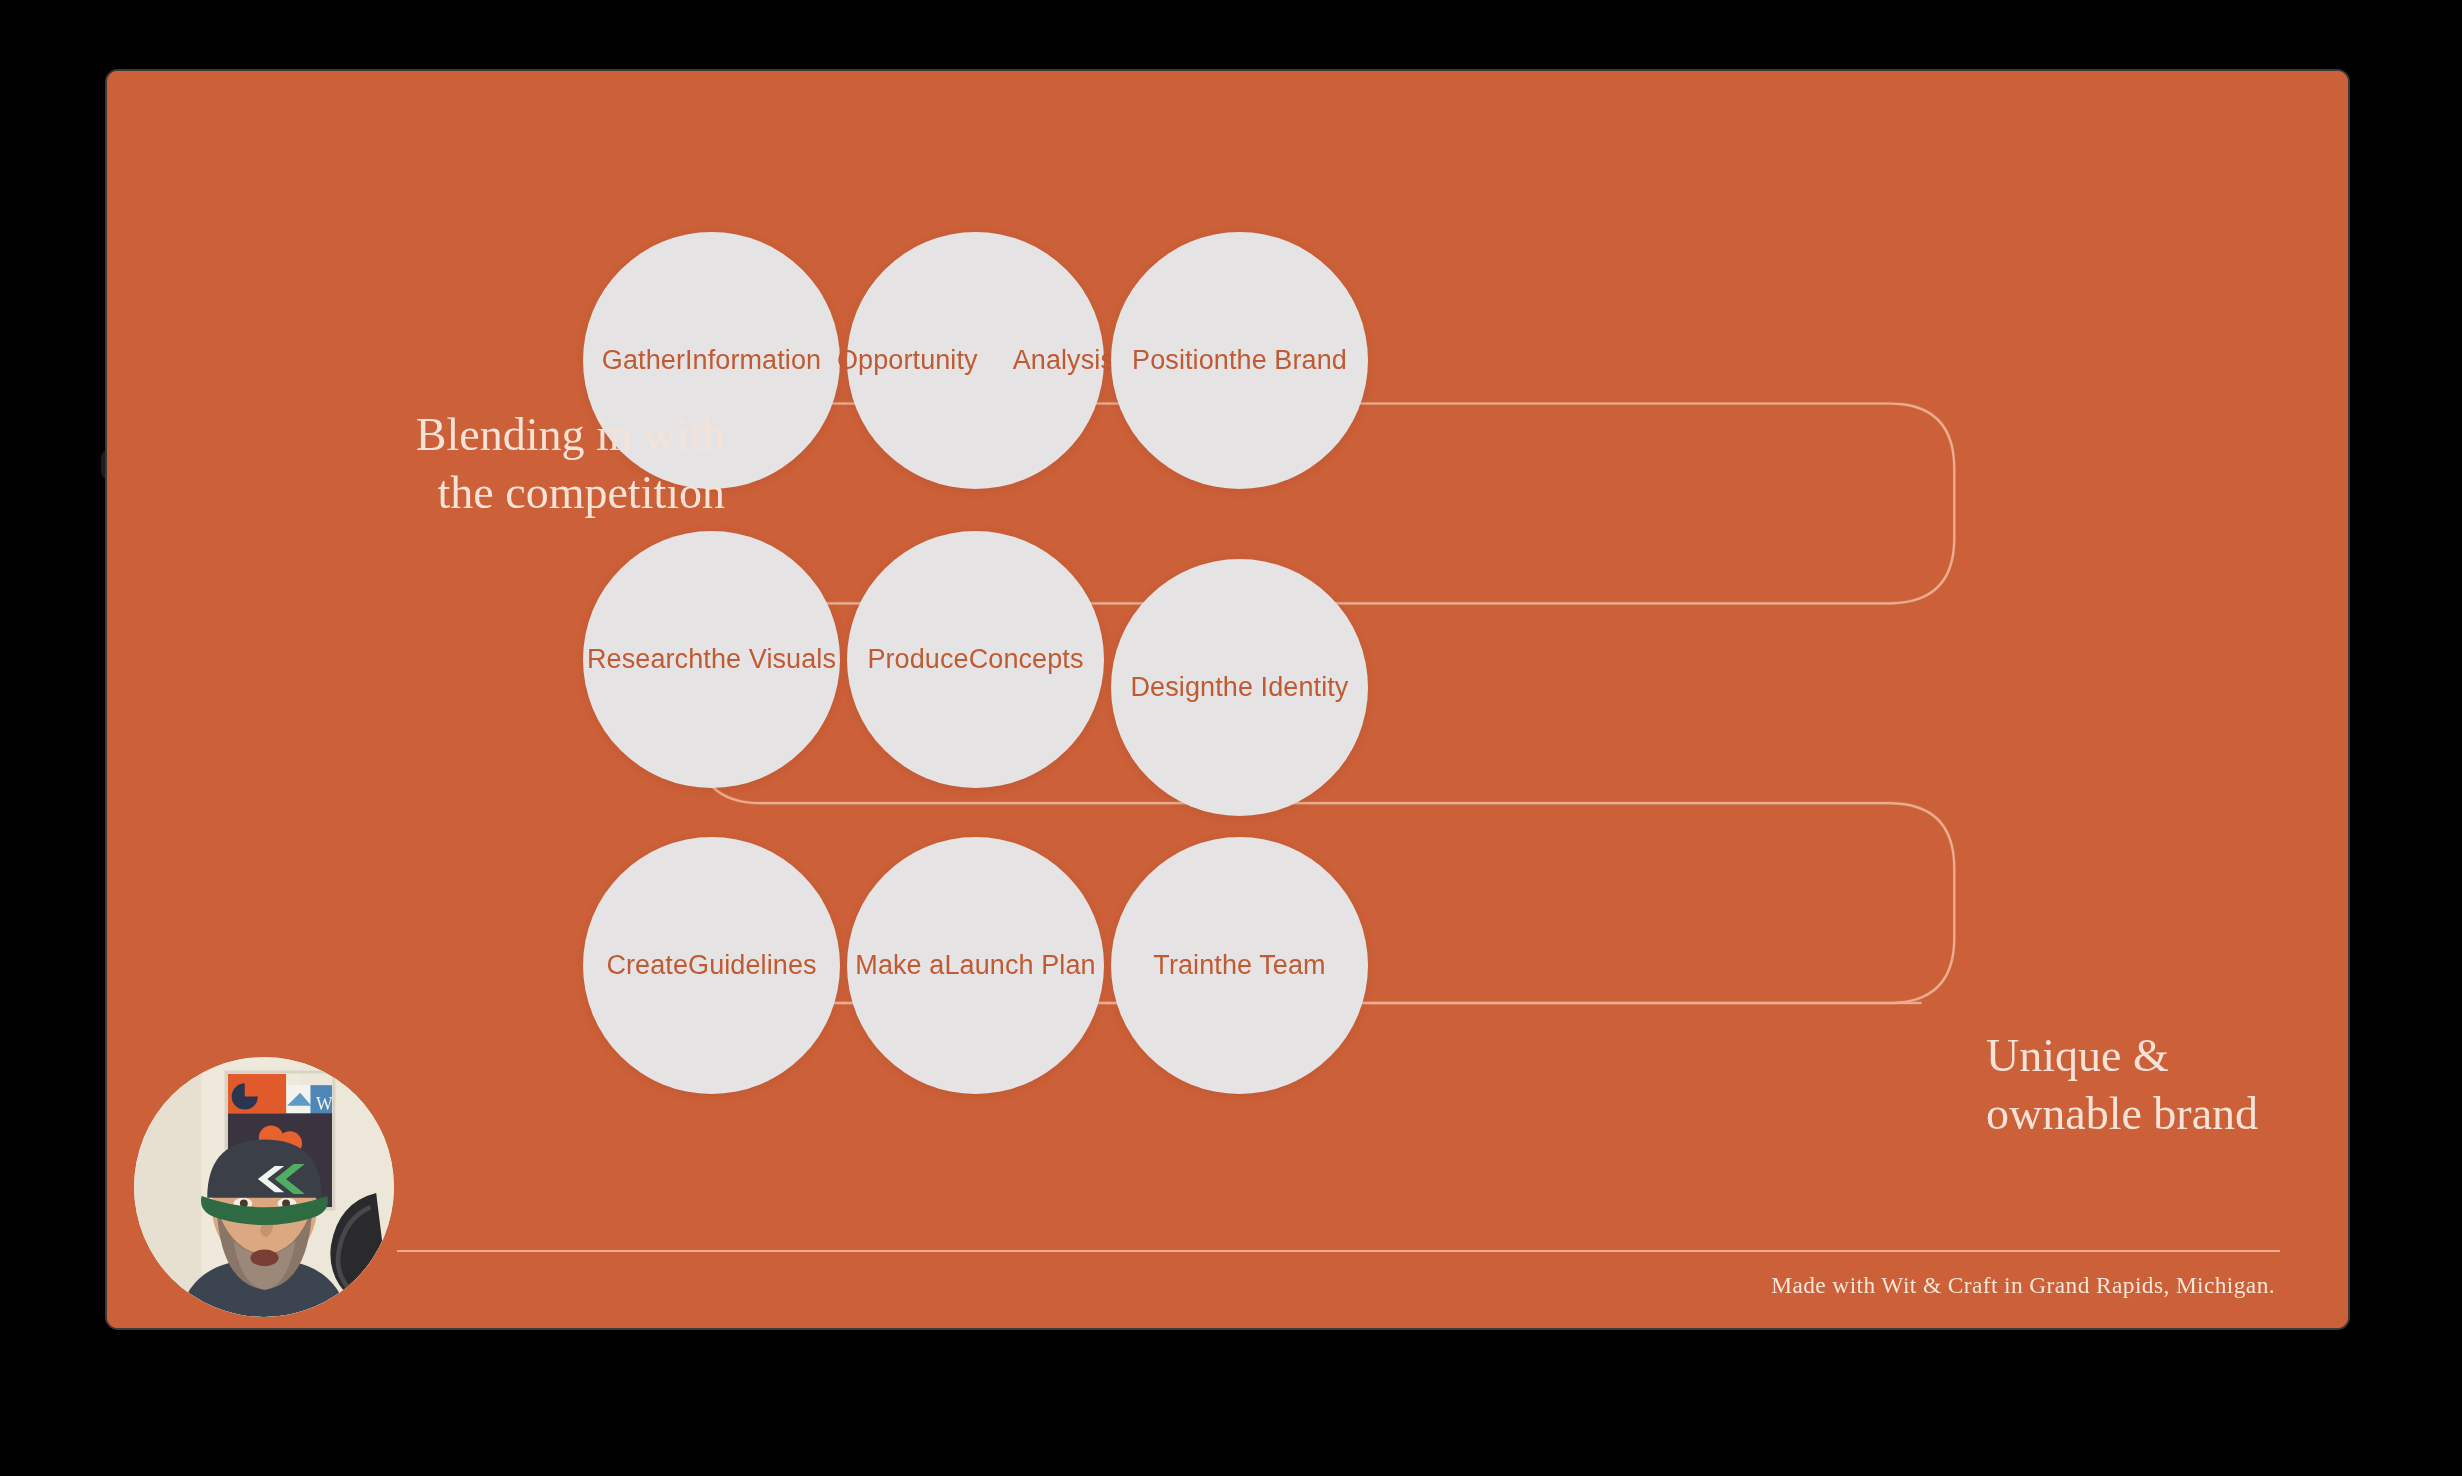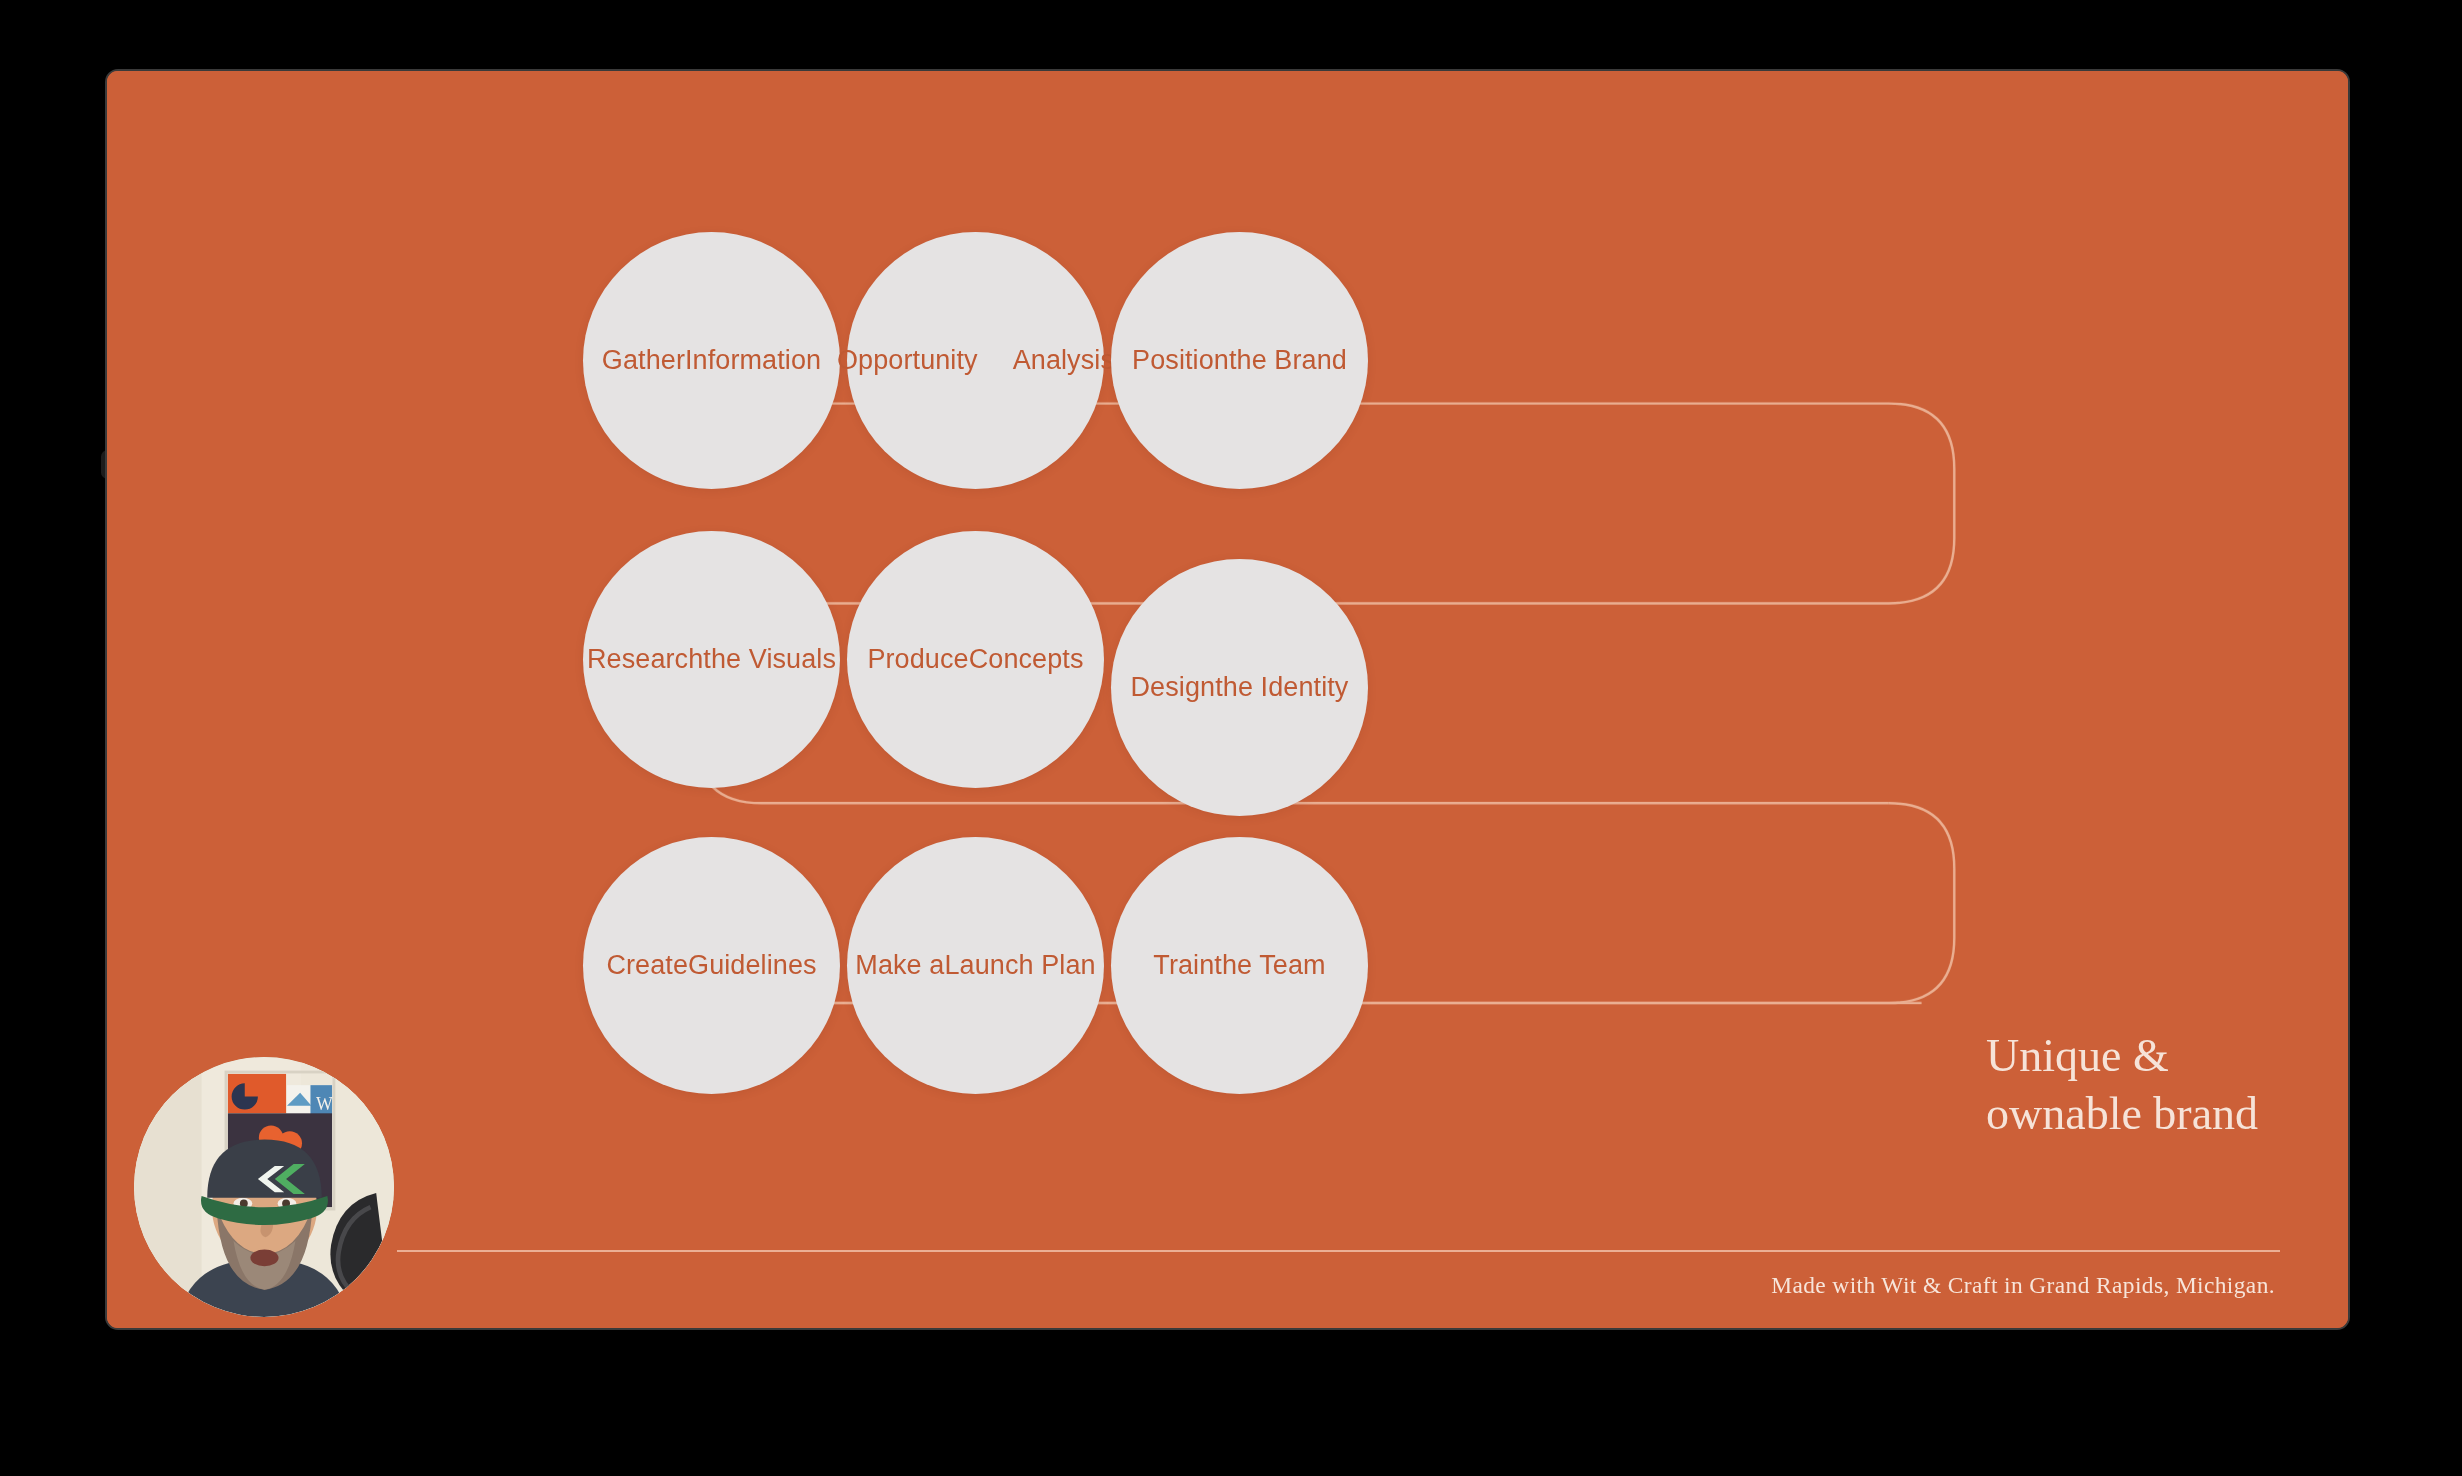--- a/index.html
+++ b/index.html
@@ -199,20 +199,24 @@
     </div>
     <div class="node" style="left:740px; top:766px;">
       <span>Make a</span>
       <span class="l2">Launch Plan</span>
     </div>
     <div class="node" style="left:1004px; top:766px;">
       <span>Train</span>
       <span class="l2">the Team</span>
     </div>
 
+    <div class="annot" id="annot-left">
+      <div>Blending in with</div>
+      <div>the competition</div>
+    </div>
 
     <div class="annot" id="annot-right">
       <div>Unique &amp;</div>
       <div>ownable brand</div>
     </div>
 
     <div id="footer-rule"></div>
     <div id="footer-text">Made with Wit &amp; Craft in Grand Rapids, Michigan.</div>
 
   </div>

